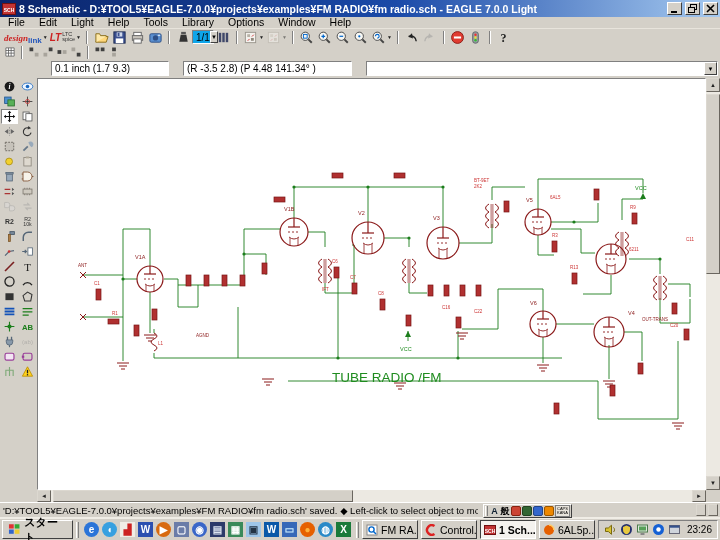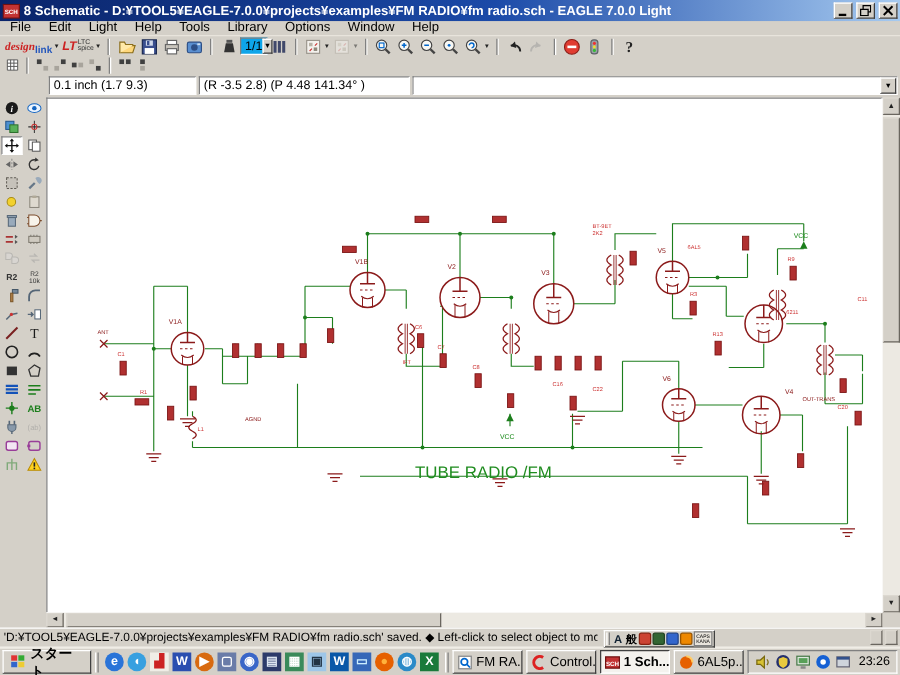--- a/index.html
+++ b/index.html
@@ -23,21 +23,21 @@
   .icon-btn.small{height:12px;min-width:14px}
   .icon-btn .dd{font-size:5px;margin-left:1px;color:#222}
   .icon-btn.disabled{opacity:.5}
   .logo-dl .p1{color:#c22;font-style:italic;font-weight:bold;font-size:9px;font-family:"Liberation Serif",serif}
   .logo-dl .p2{color:#2255bb;font-size:8px;font-weight:bold;position:relative;top:2px}
   .logo-lt .lt{color:#c22;font-weight:bold;font-style:italic;font-size:10px}
   .logo-lt .stk{display:inline-block;font-size:5.5px;line-height:5.5px;text-align:left;color:#333;margin-left:1px}
   .combo{display:flex;align-items:center;background:#0ea5e9;border:1px solid;border-color:#808080 #fff #fff #808080;height:14px;width:22px;padding-left:3px;font-size:10px}
   .combo .cb-arrow{margin-left:auto;width:12px;height:12px;display:flex;align-items:center;justify-content:center;font-size:6px;border:1px solid;border-color:#fff #404040 #404040 #fff;background:#d4d0c8}
   
-  .coordbar{height:19px;display:flex;align-items:center;background:#d4d0c8;gap:2px}
+  .coordbar{height:19px;display:flex;align-items:center;background:#d4d0c8;gap:14px}
   .coord-spacer{width:37px;height:100%}
   .coord-field{background:#fff;height:15px;font-size:10px;padding:1px 3px;white-space:nowrap;overflow:hidden}
   .cmd-wrap{flex:1;display:flex;align-items:center;height:15px;background:#fff;border:1px solid;border-color:#808080 #fff #fff #808080;margin-right:2px}
   .cmd-wrap input{flex:1;border:none;outline:none;height:100%;font-size:10px;font-family:"Liberation Sans",sans-serif;background:#fff}
   .cmd-wrap .cb-arrow{width:13px;height:13px;display:flex;align-items:center;justify-content:center;font-size:6px;border:1px solid;border-color:#fff #404040 #404040 #fff;background:#d4d0c8}
   
   .main{display:flex;height:424px}
   .palette{width:37px;background:#d4d0c8;padding-top:1px}
   .pal-row{display:flex;justify-content:center;gap:1px}
   .pal-btn{width:17px;height:15px;display:flex;align-items:center;justify-content:center;border:1px solid transparent}

